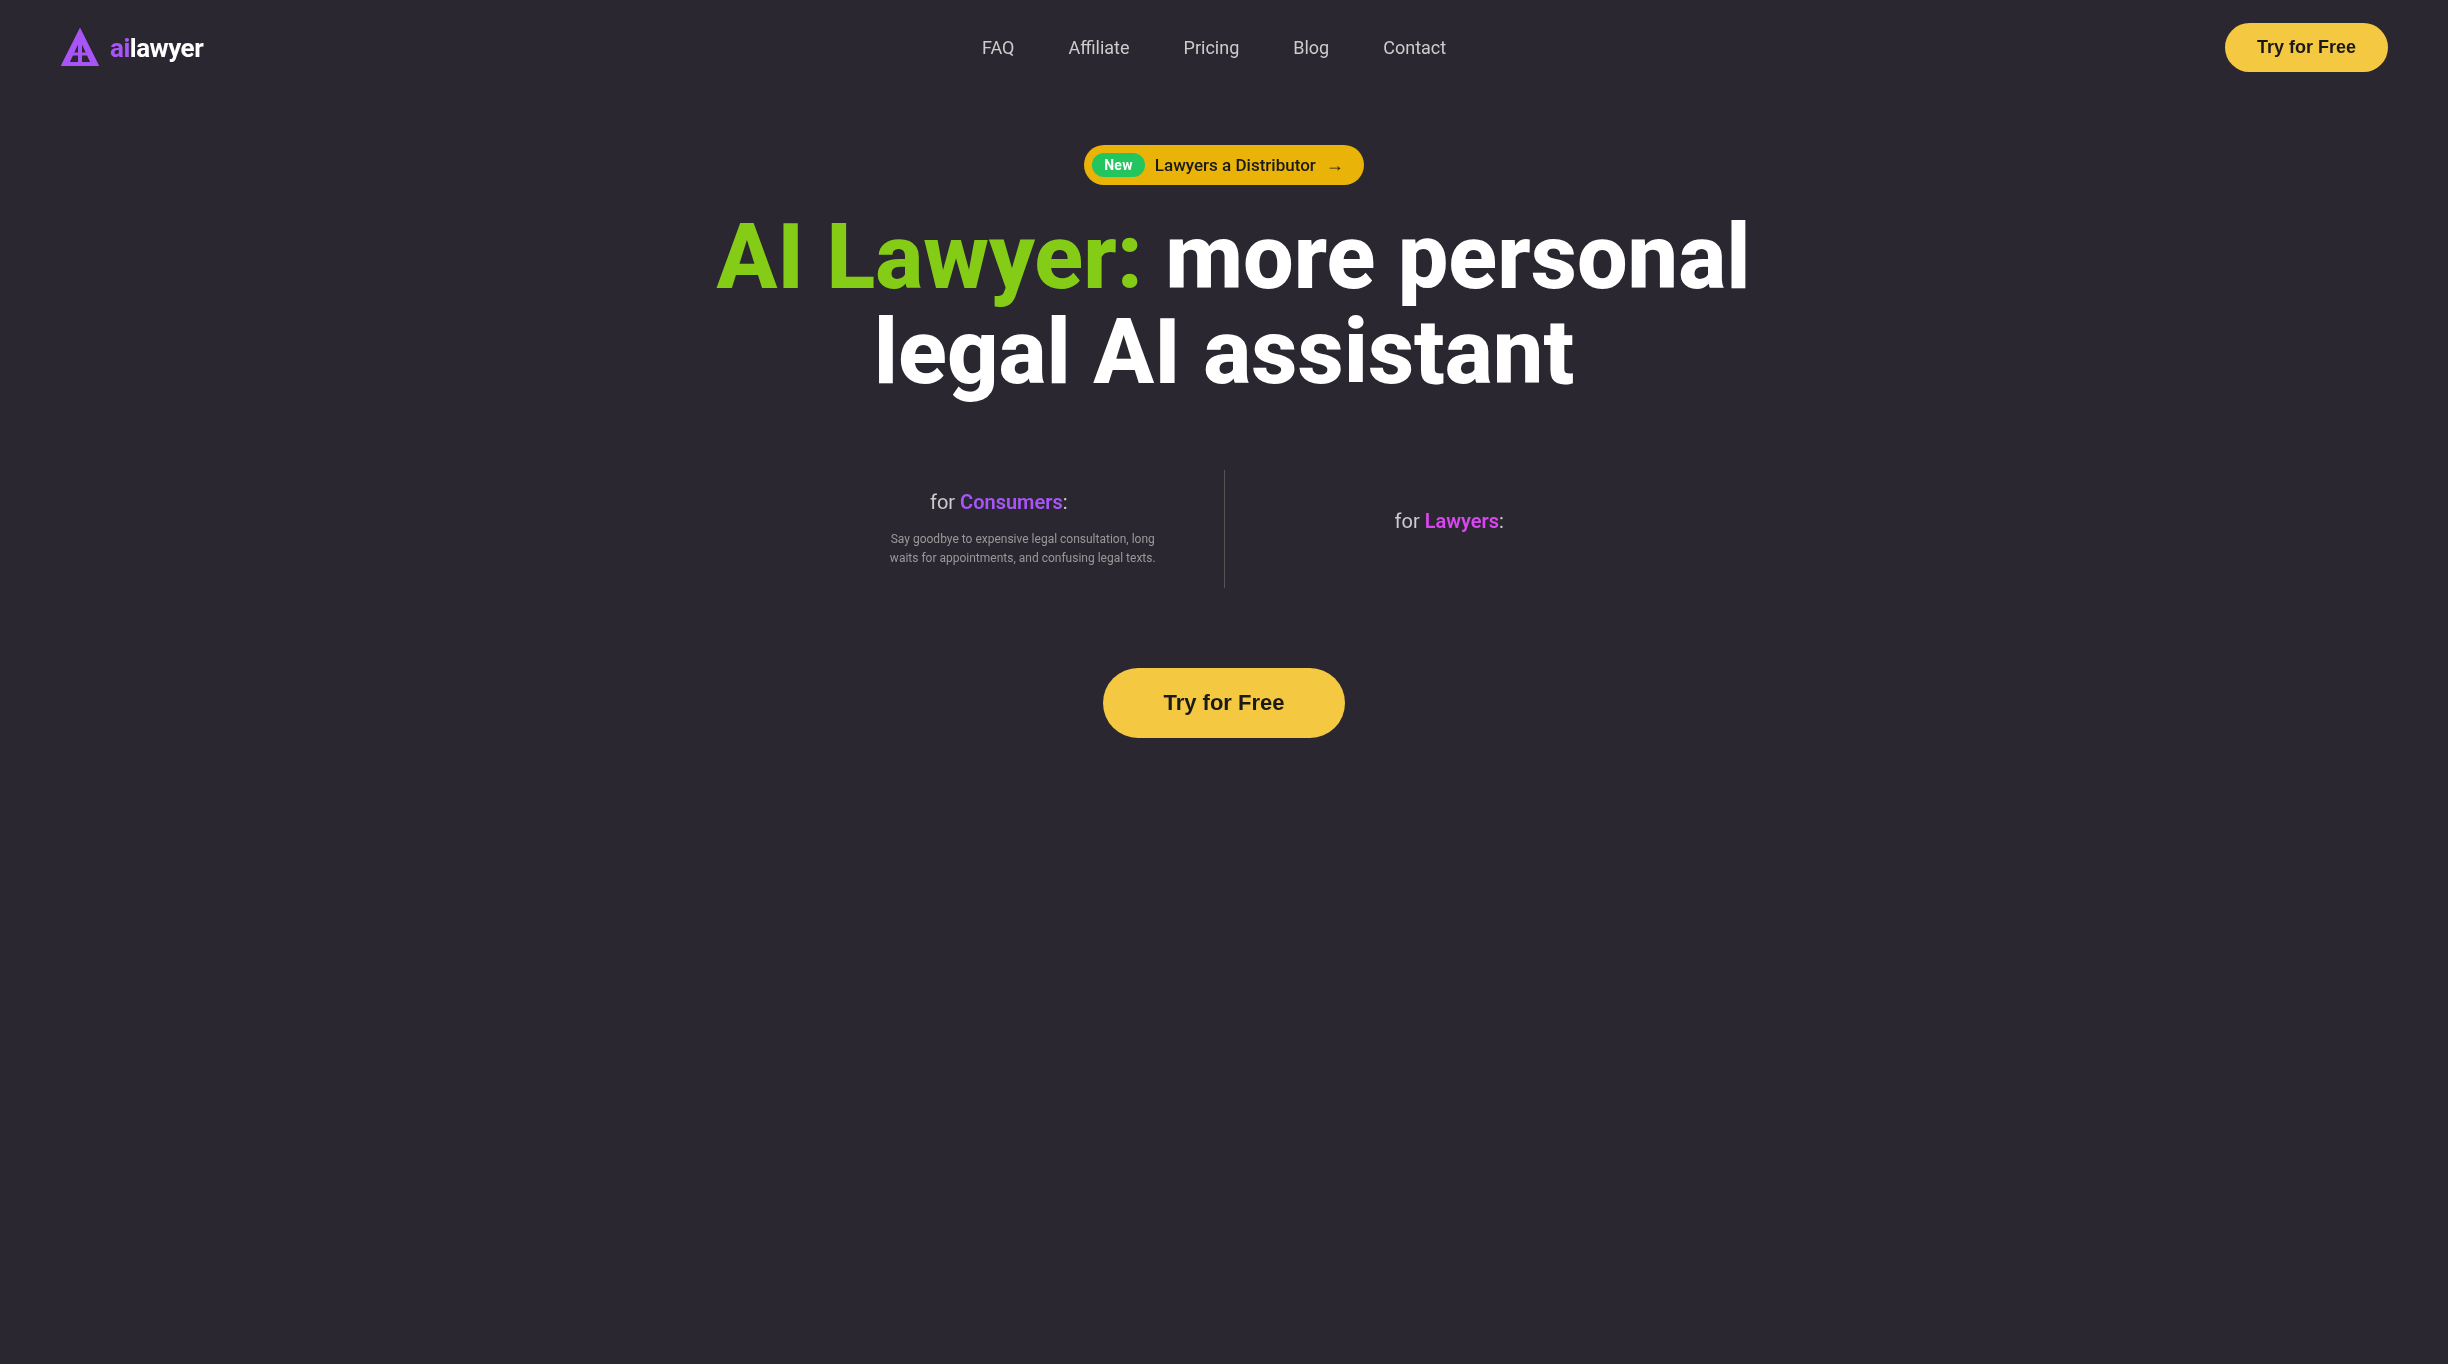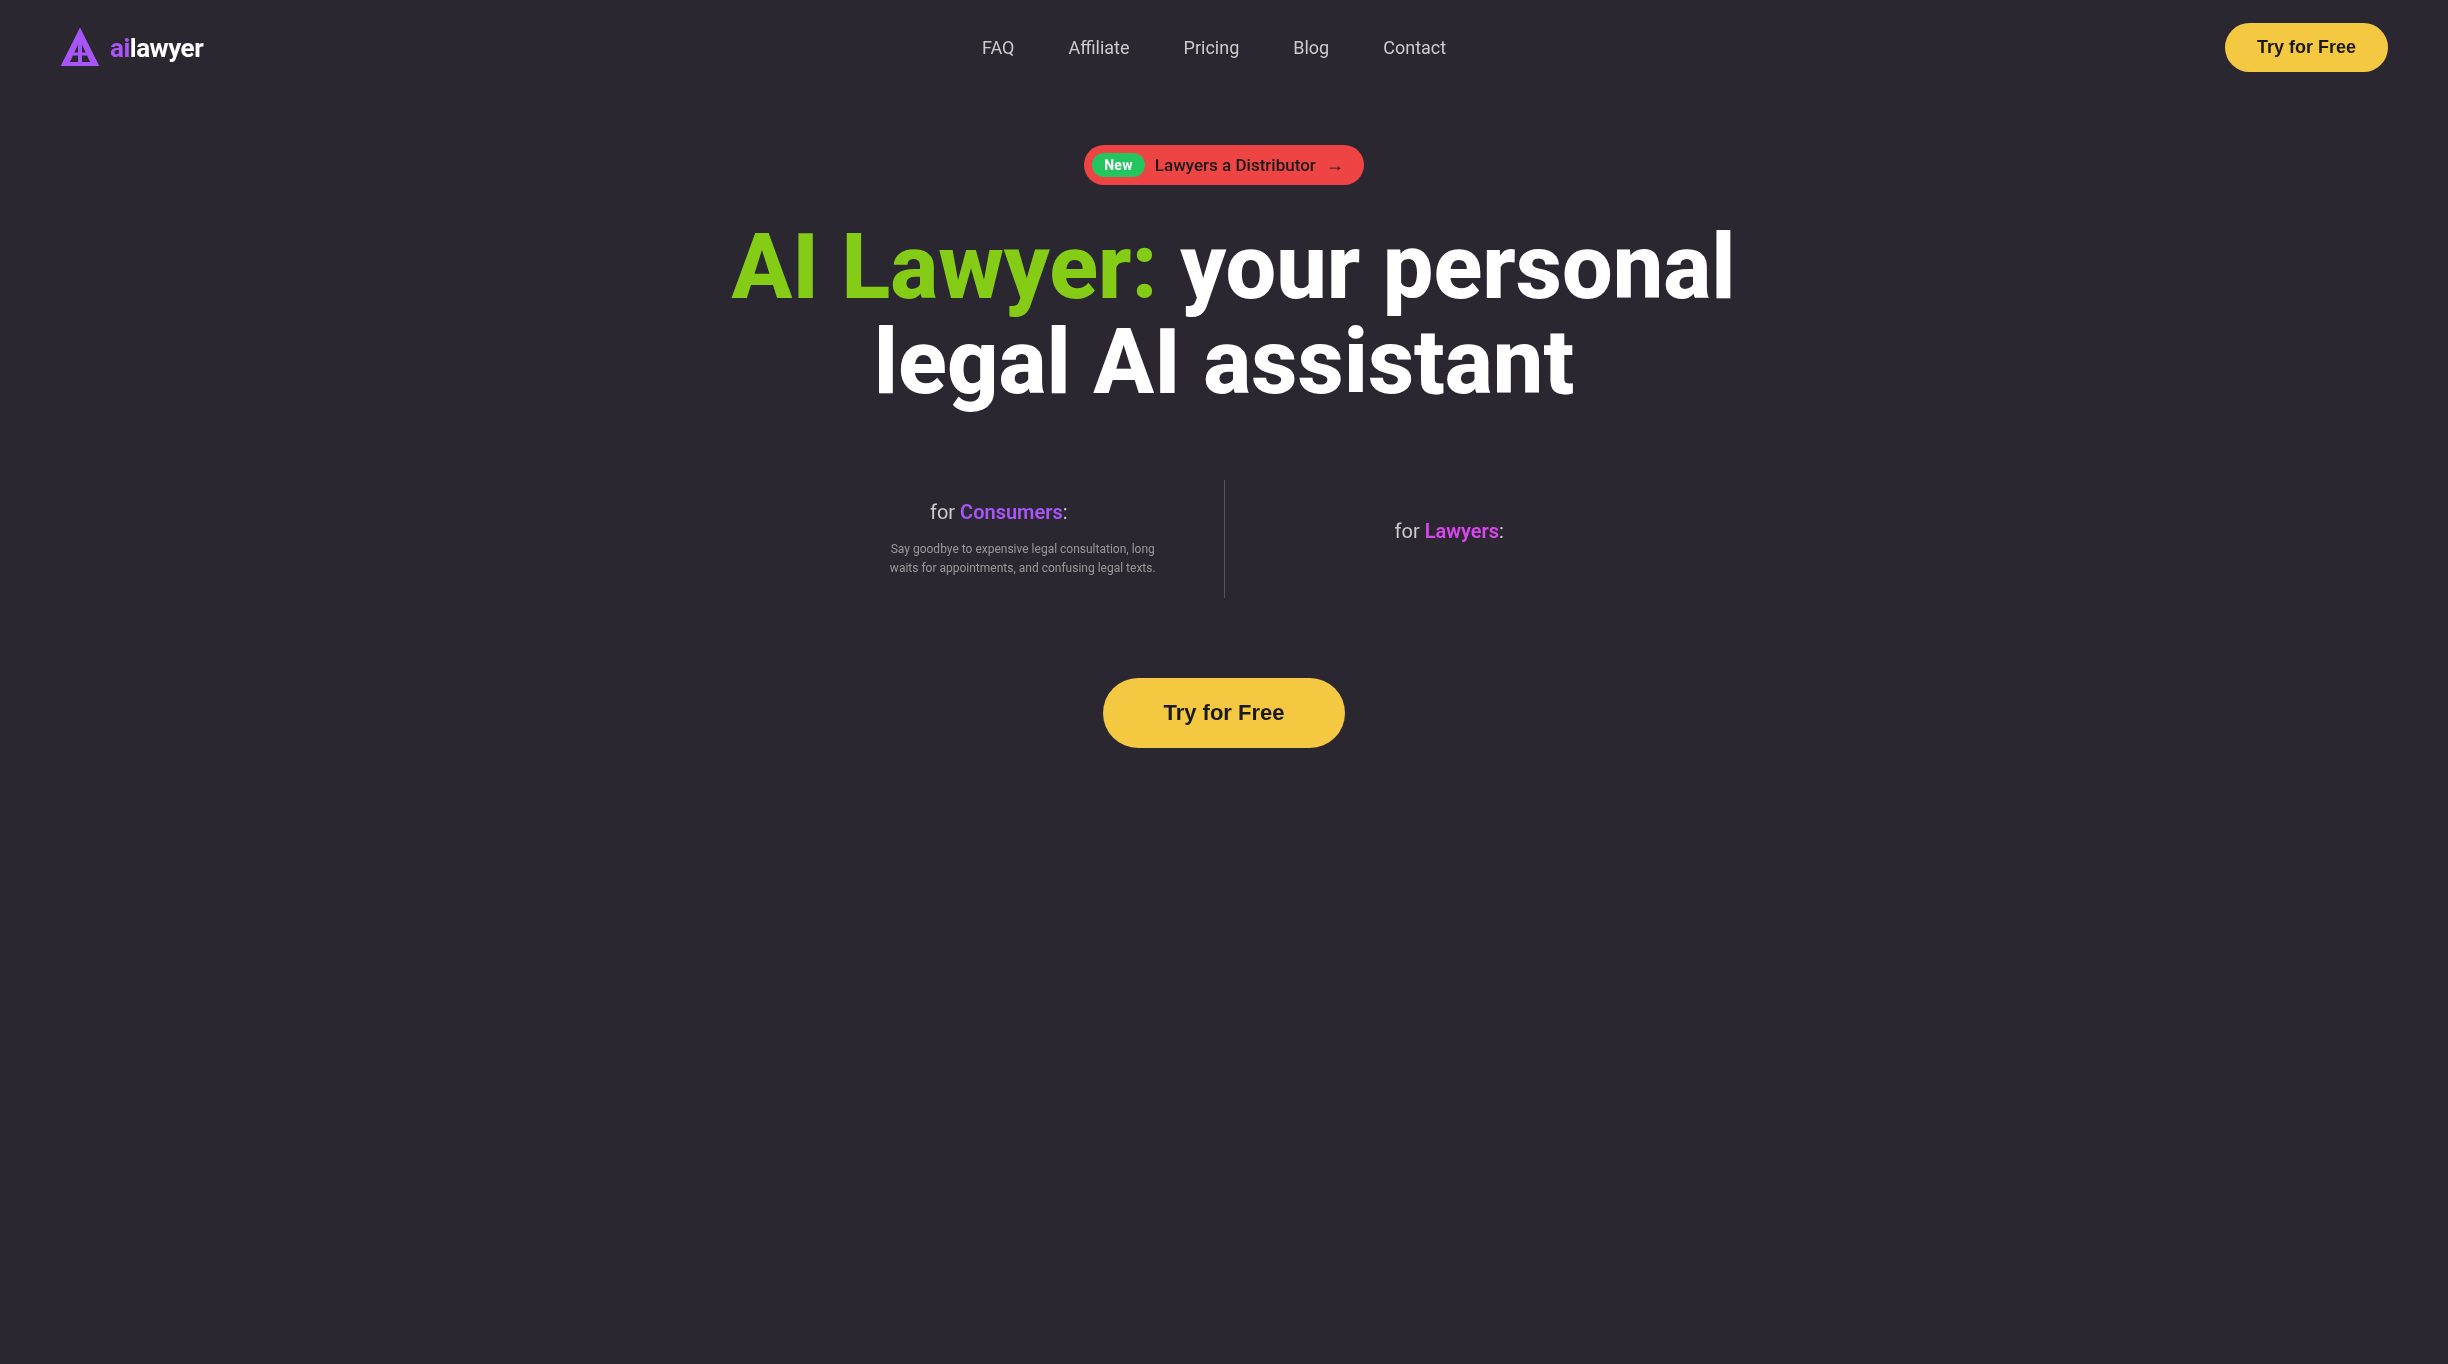--- a/index.html
+++ b/index.html
@@ -88,24 +88,24 @@
       align-items: center;
       text-align: center;
       padding: 60px 40px 80px;
     }
 
     
     .distributor-badge {
       display: flex;
       align-items: center;
       gap: 10px;
-      background-color: #ef4444;
+      background-color: #eab308;
       border-radius: 50px;
       padding: 8px 20px 8px 8px;
-      margin-bottom: 36px;
+      margin-bottom: 26px;
       cursor: pointer;
       transition: box-shadow 0.2s;
     }
 
     .new-badge {
       background-color: #22c55e;
       color: #ffffff;
       font-size: 14px;
       font-weight: 700;
       padding: 4px 12px;
@@ -230,21 +230,21 @@
 
 <section class="hero">
 
   <div class="distributor-badge">
     <span class="new-badge">New</span>
     <span class="distributor-text">Lawyers a Distributor</span>
     <span class="distributor-arrow">→</span>
   </div>
 
   <h1 class="headline">
-    <span class="purple">AI Lawyer:</span><span class="white"> your personal legal AI assistant</span>
+    <span class="purple">AI Lawyer:</span><span class="white"> more personal legal AI assistant</span>
   </h1>
 
   <div class="columns">
     <div class="col">
       <p class="col-title">
         <span>for </span><span class="highlight-purple">Consumers</span><span>:</span>
       </p>
       <p class="col-body">Say goodbye to expensive legal consultation, long waits for appointments, and confusing legal texts.</p>
     </div>
     <div class="col">

